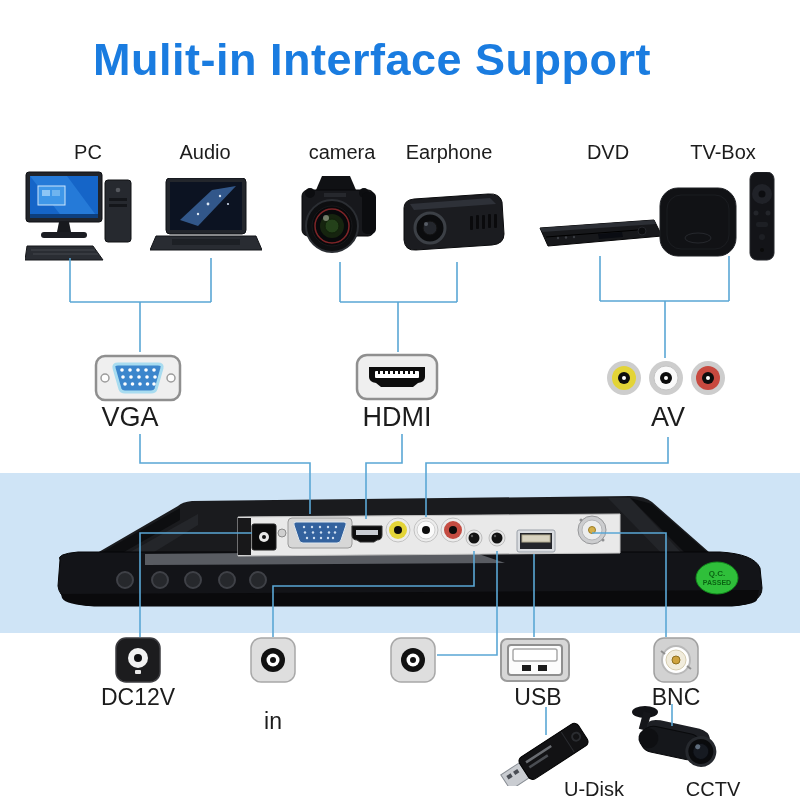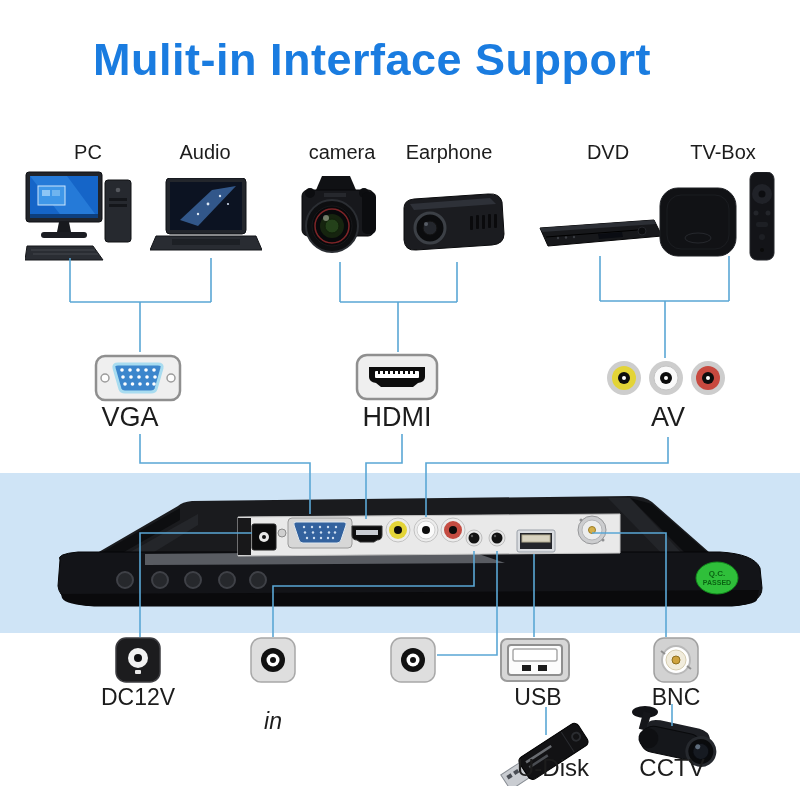--- a/index.html
+++ b/index.html
@@ -5,22 +5,22 @@
   html,body{margin:0;padding:0;background:#fff;}
   .page{position:relative;width:800px;height:800px;background:#ffffff;overflow:hidden;
         font-family:"Liberation Sans",sans-serif;color:#1c1c1c;}
   .band{position:absolute;left:0;top:473px;width:800px;height:160px;background:#cfe4f6;}
   .title{position:absolute;left:0;top:34px;width:744px;text-align:center;
          font-size:45px;font-weight:bold;color:#1a7ce0;letter-spacing:.5px;}
   .lbl{position:absolute;transform:translateX(-50%);white-space:nowrap;text-align:center;}
   .dev-lbl{font-size:20px;top:141px;}
   .in-lbl{font-size:27px;top:402px;}
   .rear-lbl{font-size:23px;top:684px;}
-  .rear-lbl2{font-size:23px;top:708px;font-style:italic;}
-  .acc-lbl{font-size:24px;top:754px;}
+  .rear-lbl2{font-size:23px;top:708px;}
+  .acc-lbl{font-size:20px;top:778px;margin-left:41px;}
   .abs{position:absolute;}
   svg{display:block;}
 </style>
 </head>
 <body>
 
 <div class="page">
 
   <div class="band"></div>
 

